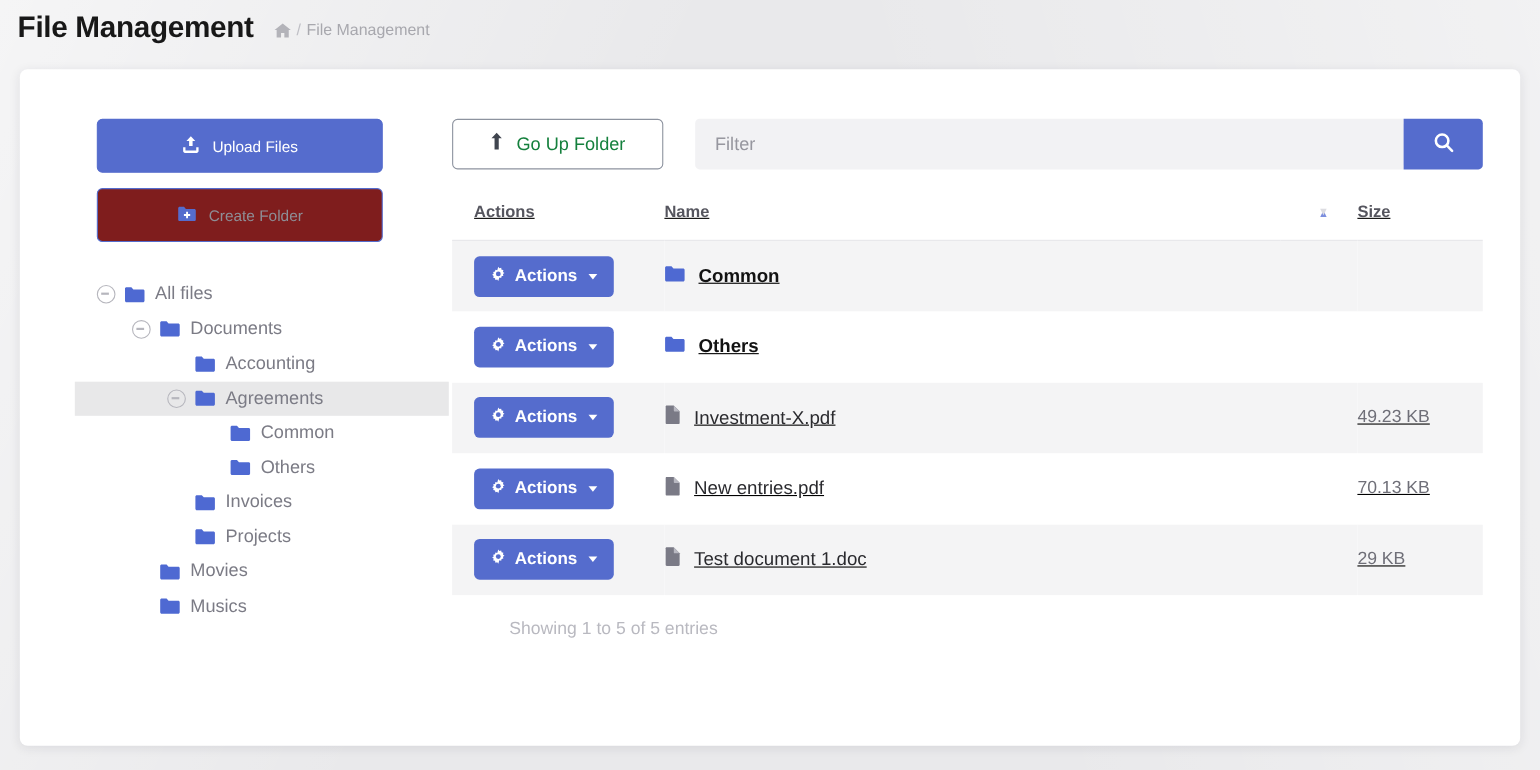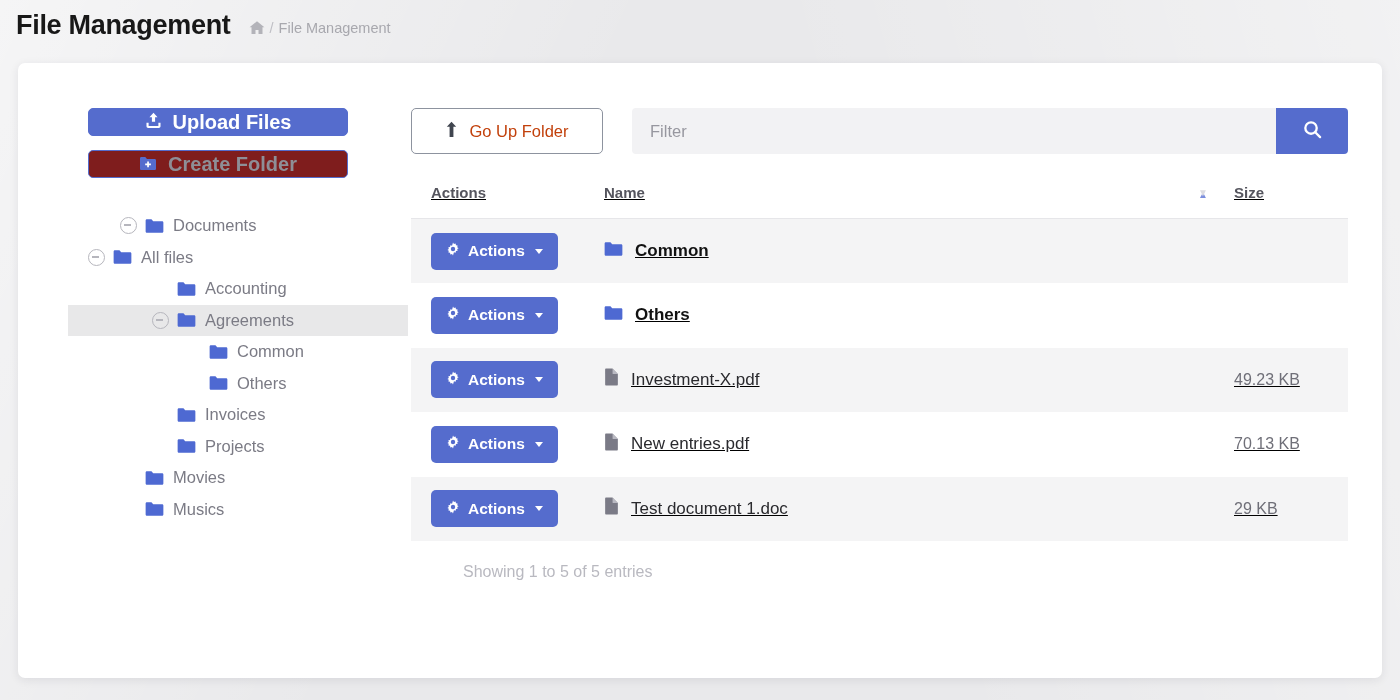--- a/index.html
+++ b/index.html
@@ -57,24 +57,24 @@
 
   
   .left-pane { width: 340px; flex: 0 0 340px; }
 
   .btn-upload, .btn-create {
     display: flex;
     align-items: center;
     justify-content: center;
     gap: 11px;
     width: 260px;
-    height: 28px;
+    height: 49px;
     border-radius: 5px;
-    font-size: 20px;
-    font-weight: bold;
+    font-size: 14px;
+    font-weight: normal;
     cursor: pointer;
     margin-left: 20px;
   }
   .btn-upload {
     background: #556ccd;
     color: #fff;
     border: 1px solid #556ccd;
   }
   .btn-create {
     background: #7f1d1d;
@@ -122,21 +122,21 @@
   .btn-goup {
     display: flex;
     align-items: center;
     justify-content: center;
     gap: 11px;
     width: 192px;
     height: 46px;
     border: 1.6px solid #8d939f;
     border-radius: 5px;
     background: #fff;
-    color: #c2410c;
+    color: #15803d;
     font-size: 16.5px;
     cursor: pointer;
   }
   .btn-goup .glyph { color: #40454f; font-weight: bold; }
 
   .filter-wrap { display: flex; margin-left: 29px; flex: 1; }
   .filter-input {
     flex: 1;
     height: 46px;
     border: none;
@@ -253,37 +253,37 @@
         <span class="glyph">
           <svg width="18" height="15" viewBox="0 0 18 15" fill="currentColor">
             <path d="M1 2.3C1 1.6 1.6 1 2.3 1h4l1.7 1.9h7.7c.7 0 1.3.6 1.3 1.3v8.5c0 .7-.6 1.3-1.3 1.3H2.3c-.7 0-1.3-.6-1.3-1.3z"></path>
             <path d="M8.2 5.6h1.7v2h2v1.7h-2v2H8.2v-2h-2V7.6h2z" fill="#fff"></path>
           </svg>
         </span>
         <span>Create Folder</span>
       </button>
 
       <div class="tree">
+          <div class="tree-row" style="padding-left: 20px;">
+            <span class="toggle"></span>
+            <span class="folder">
+              <svg width="19" height="16" viewBox="0 0 18 15" fill="#4e69d2">
+                <path d="M0.6 2.2C0.6 1.5 1.2 1 1.9 1h4.2L7.8 2.9h8.3c.7 0 1.3.5 1.3 1.2v8.6c0 .7-.6 1.3-1.3 1.3H1.9c-.7 0-1.3-.6-1.3-1.3z"></path>
+              </svg>
+            </span>
+            <span>All files</span>
+          </div>
           <div class="tree-row" style="padding-left: 52px;">
             <span class="toggle"></span>
             <span class="folder">
               <svg width="19" height="16" viewBox="0 0 18 15" fill="#4e69d2">
                 <path d="M0.6 2.2C0.6 1.5 1.2 1 1.9 1h4.2L7.8 2.9h8.3c.7 0 1.3.5 1.3 1.2v8.6c0 .7-.6 1.3-1.3 1.3H1.9c-.7 0-1.3-.6-1.3-1.3z"></path>
               </svg>
             </span>
             <span>Documents</span>
-          </div>
-          <div class="tree-row" style="padding-left: 20px;">
-            <span class="toggle"></span>
-            <span class="folder">
-              <svg width="19" height="16" viewBox="0 0 18 15" fill="#4e69d2">
-                <path d="M0.6 2.2C0.6 1.5 1.2 1 1.9 1h4.2L7.8 2.9h8.3c.7 0 1.3.5 1.3 1.2v8.6c0 .7-.6 1.3-1.3 1.3H1.9c-.7 0-1.3-.6-1.3-1.3z"></path>
-              </svg>
-            </span>
-            <span>All files</span>
           </div>
           <div class="tree-row" style="padding-left: 84px;">
             <span class="toggle hidden"></span>
             <span class="folder">
               <svg width="19" height="16" viewBox="0 0 18 15" fill="#4e69d2">
                 <path d="M0.6 2.2C0.6 1.5 1.2 1 1.9 1h4.2L7.8 2.9h8.3c.7 0 1.3.5 1.3 1.2v8.6c0 .7-.6 1.3-1.3 1.3H1.9c-.7 0-1.3-.6-1.3-1.3z"></path>
               </svg>
             </span>
             <span>Accounting</span>
           </div>

